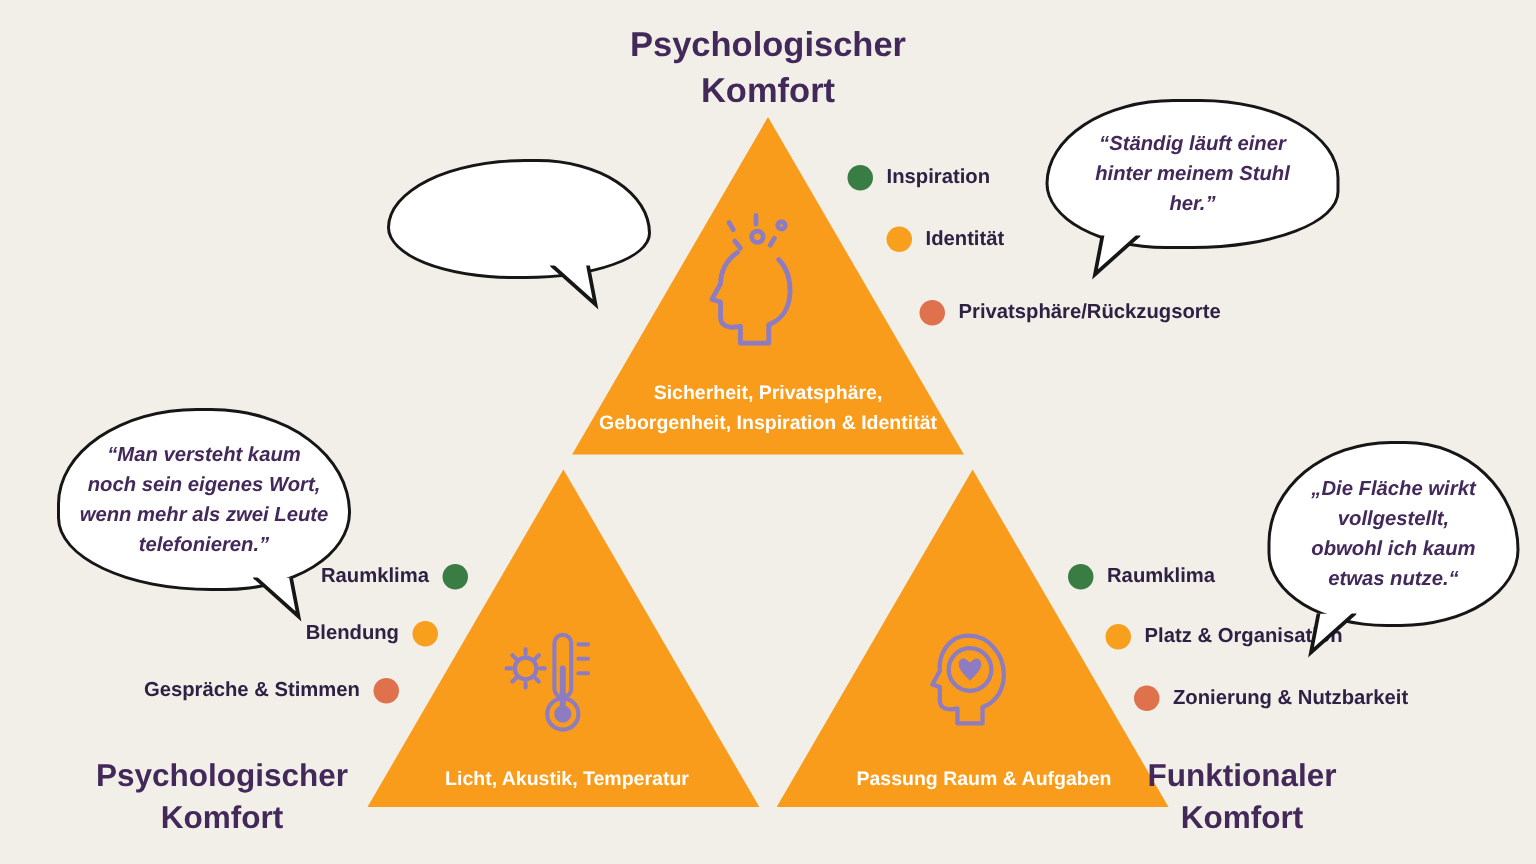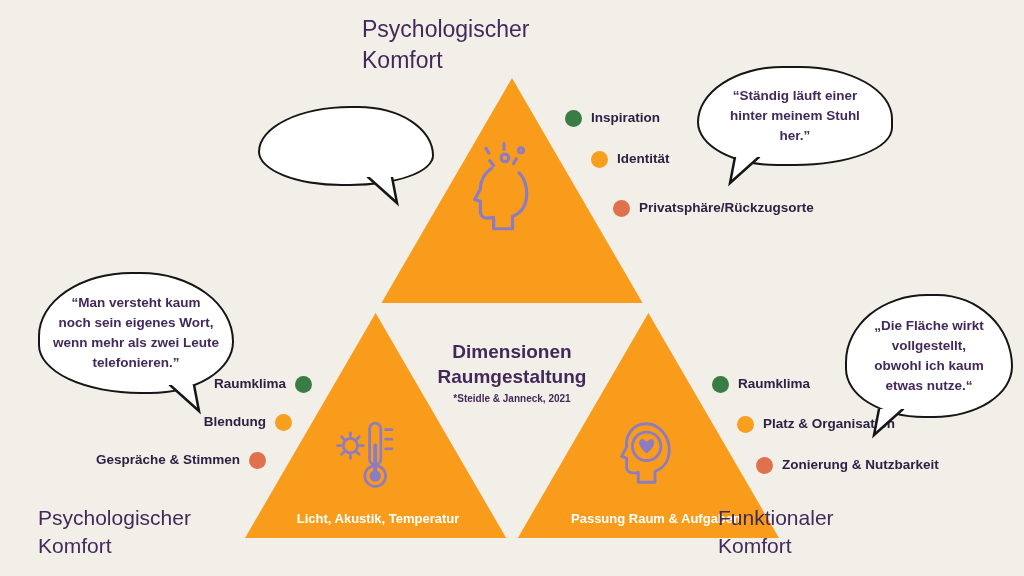--- a/index.html
+++ b/index.html
@@ -4,21 +4,21 @@
 <style>
   *{margin:0;padding:0;box-sizing:border-box}
   html,body{background:#d9d6cf}
   body{font-family:"Liberation Sans",sans-serif}
   .stage{position:relative;width:1024px;height:576px;background:#f2efe9;overflow:hidden;margin:0 auto}
 
   
   .triforce{position:absolute;left:0;top:0;width:1024px;height:576px;z-index:1}
 
   
-  .heading{position:absolute;color:#43295a;font-weight:normal;text-align:left;white-space:pre-line;z-index:4}
+  .heading{position:absolute;color:#43295a;font-weight:bold;text-align:center;white-space:pre-line;z-index:4}
   .heading-top{left:362px;top:14px;width:300px;font-size:23px;line-height:1.35}
   .heading-bl{left:38px;top:504px;width:220px;font-size:21px;line-height:1.35}
   .heading-br{left:718px;top:504px;width:220px;font-size:21px;line-height:1.35}
 
   
   .tri-caption{position:absolute;color:#ffffff;font-weight:bold;text-align:center;white-space:pre-line;font-size:13px;line-height:1.55;z-index:3}
   .cap-top{left:372px;top:252px;width:280px}
   .cap-left{left:248px;top:509px;width:260px}
   .cap-right{left:526px;top:509px;width:260px}
 
@@ -28,21 +28,21 @@
   .center-source{color:#43295a;font-weight:bold;font-size:10px;margin-top:4px}
 
   
   .legend-item{position:absolute;display:flex;align-items:flex-start;gap:9px;z-index:4}
   .legend-item .dot{width:17px;height:17px;border-radius:50%;flex:0 0 auto}
   .legend-item .lab{color:#2e2144;font-weight:bold;font-size:13.5px;white-space:nowrap}
   .legend-item.rev{flex-direction:row-reverse}
 
   
   .bubble{position:absolute;background:#ffffff;border:2.5px solid #161616;display:flex;align-items:center;justify-content:center;z-index:6}
-  .bubble .q{color:#43295a;font-weight:bold;font-size:13.5px;line-height:1.5;text-align:center;white-space:pre-line;padding:6px 10px}
+  .bubble .q{color:#43295a;font-weight:bold;font-style:italic;font-size:13.5px;line-height:1.5;text-align:center;white-space:pre-line;padding:6px 10px}
   .bubble-tl{left:258px;top:106px;width:176px;height:80px;border-radius:55% 45% 50% 50%/60% 65% 40% 45%}
   .bubble-tr{left:697px;top:66px;width:196px;height:100px;border-radius:48% 52% 55% 45%/62% 58% 42% 48%}
   .bubble-l{left:38px;top:272px;width:196px;height:122px;border-radius:50% 50% 45% 55%/55% 60% 45% 42%}
   .bubble-r{left:845px;top:294px;width:168px;height:124px;border-radius:52% 48% 50% 50%/58% 62% 44% 42%}
   .tail{position:absolute;top:calc(100% - 7px)}
 
   
   .tri-icon{position:absolute;z-index:3}
   .icon-top{left:452px;top:138px}
   .icon-left{left:328px;top:412px}
@@ -58,28 +58,25 @@
     <polygon points="378.5,308 645.5,308 512,538" fill="#f2efe9" stroke="#f2efe9" stroke-width="10"></polygon>
   </svg>
 
   <div class="heading heading-top">Psychologischer
 Komfort</div>
   <div class="heading heading-bl">Psychologischer
 Komfort</div>
   <div class="heading heading-br">Funktionaler
 Komfort</div>
 
+  <div class="tri-caption cap-top">Sicherheit, Privatsphäre,
+Geborgenheit, Inspiration &amp; Identität</div>
   <div class="tri-caption cap-left">Licht, Akustik, Temperatur</div>
   <div class="tri-caption cap-right">Passung Raum &amp; Aufgaben</div>
 
-  <div class="center-block">
-    <div class="center-title">Dimensionen
-Raumgestaltung</div>
-    <div class="center-source">*Steidle &amp; Janneck, 2021</div>
-  </div>
 
   <svg class="tri-icon icon-top" width="104" height="104" viewBox="0 0 110 110" fill="none" stroke="#8d7cc2" stroke-width="3.4" stroke-linecap="round" stroke-linejoin="round">
     <path d="M42 32 C34 37 30 46 30 54 L24 65 L30 67 L30 78 C30 84 36 86 44 84 L44 96 L64 96 L64 83 C74 79 79 70 79 59 C79 51 77 43 71 37"></path>
     <circle cx="56" cy="21" r="4"></circle>
     <circle cx="73" cy="13" r="2.6"></circle>
     <path d="M40 24 L44 29"></path>
     <path d="M68 22 L65 27"></path>
     <path d="M55 6 L55 12"></path>
     <path d="M36 11 L39 16"></path>
   </svg>

